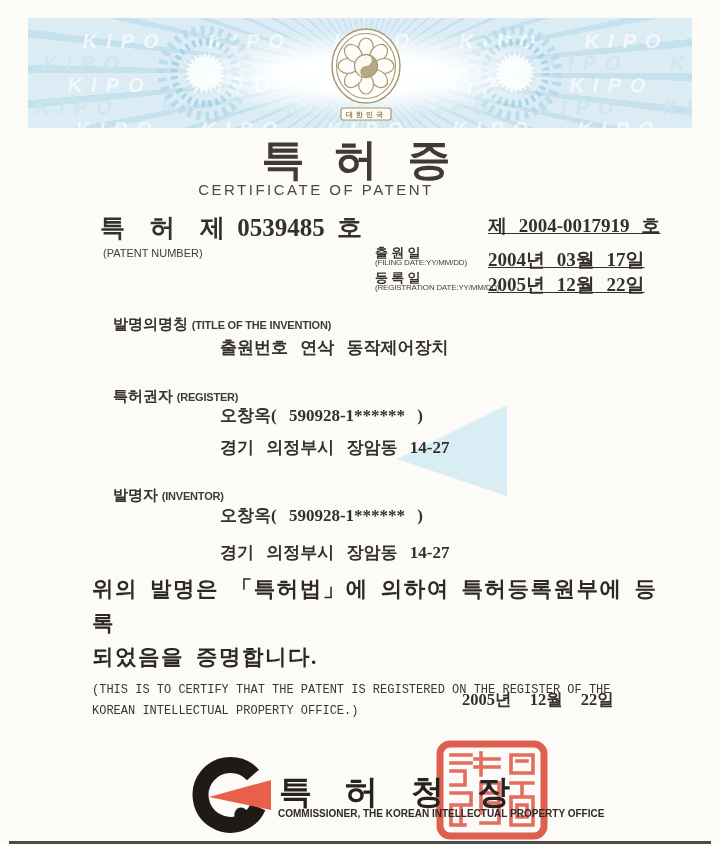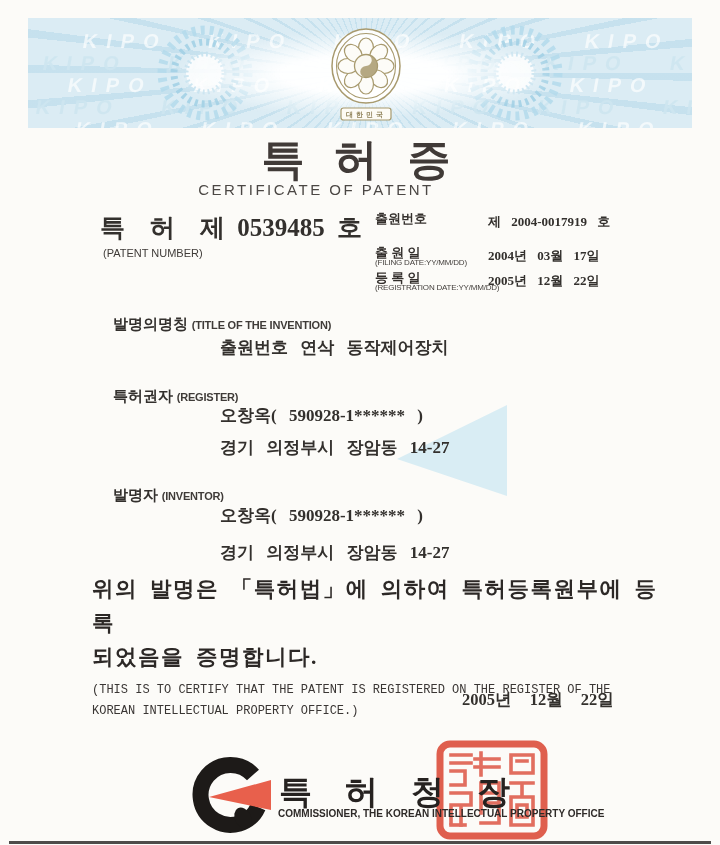--- a/index.html
+++ b/index.html
@@ -32,22 +32,22 @@
   
   .patnum{position:absolute;left:100px;top:211px;font-size:25px;font-weight:bold;
     word-spacing:6px;color:#33302d;}
   .patnum-en{position:absolute;left:103px;top:247px;font-size:11px;
     font-family:"Liberation Sans",sans-serif;color:#3f3b38;}
   
   .info-row{position:absolute;left:375px;width:320px;}
   .info-label{font-size:13px;font-weight:bold;line-height:11px;color:#34302d;}
   .info-sub{font-size:8px;font-family:"Liberation Sans",sans-serif;
     line-height:9px;color:#45413e;letter-spacing:-0.2px;}
-  .info-value{position:absolute;left:113px;top:0;font-size:13px;font-weight:600;
-    word-spacing:7px;color:#33302d;white-space:nowrap;}
+  .info-value{position:absolute;left:113px;top:0;font-size:19px;font-weight:600;
+    word-spacing:7px;color:#33302d;white-space:nowrap;text-decoration:underline;}
   
   .sec-label{position:absolute;left:113px;font-size:15px;font-weight:bold;color:#33302d;}
   .sec-label .en{font-size:11px;font-weight:bold;font-family:"Liberation Sans",sans-serif;
     color:#3f3b38;letter-spacing:-0.2px;}
   .sec-value{position:absolute;left:220px;font-size:17px;font-weight:600;
     word-spacing:8px;color:#33302d;white-space:nowrap;}
   
   .tri{position:absolute;left:394px;top:402px;z-index:0;}
   .content{position:relative;z-index:1;}
   
@@ -122,21 +122,20 @@
 
   <div class="content">
 
     <div class="title-ko">특허증</div>
     <div class="title-en">CERTIFICATE OF PATENT</div>
 
     <div class="patnum">특　허　제 0539485 호</div>
     <div class="patnum-en">(PATENT NUMBER)</div>
 
     <div class="info-row" style="top:213px;">
-      <div class="info-label">출원번호</div>
       <div class="info-value">제 2004-0017919 호</div>
     </div>
     <div class="info-row" style="top:247px;">
       <div class="info-label">출 원 일</div>
       <div class="info-sub">(FILING DATE:YY/MM/DD)</div>
       <div class="info-value">2004년 03월 17일</div>
     </div>
     <div class="info-row" style="top:272px;">
       <div class="info-label">등 록 일</div>
       <div class="info-sub">(REGISTRATION DATE:YY/MM/DD)</div>

